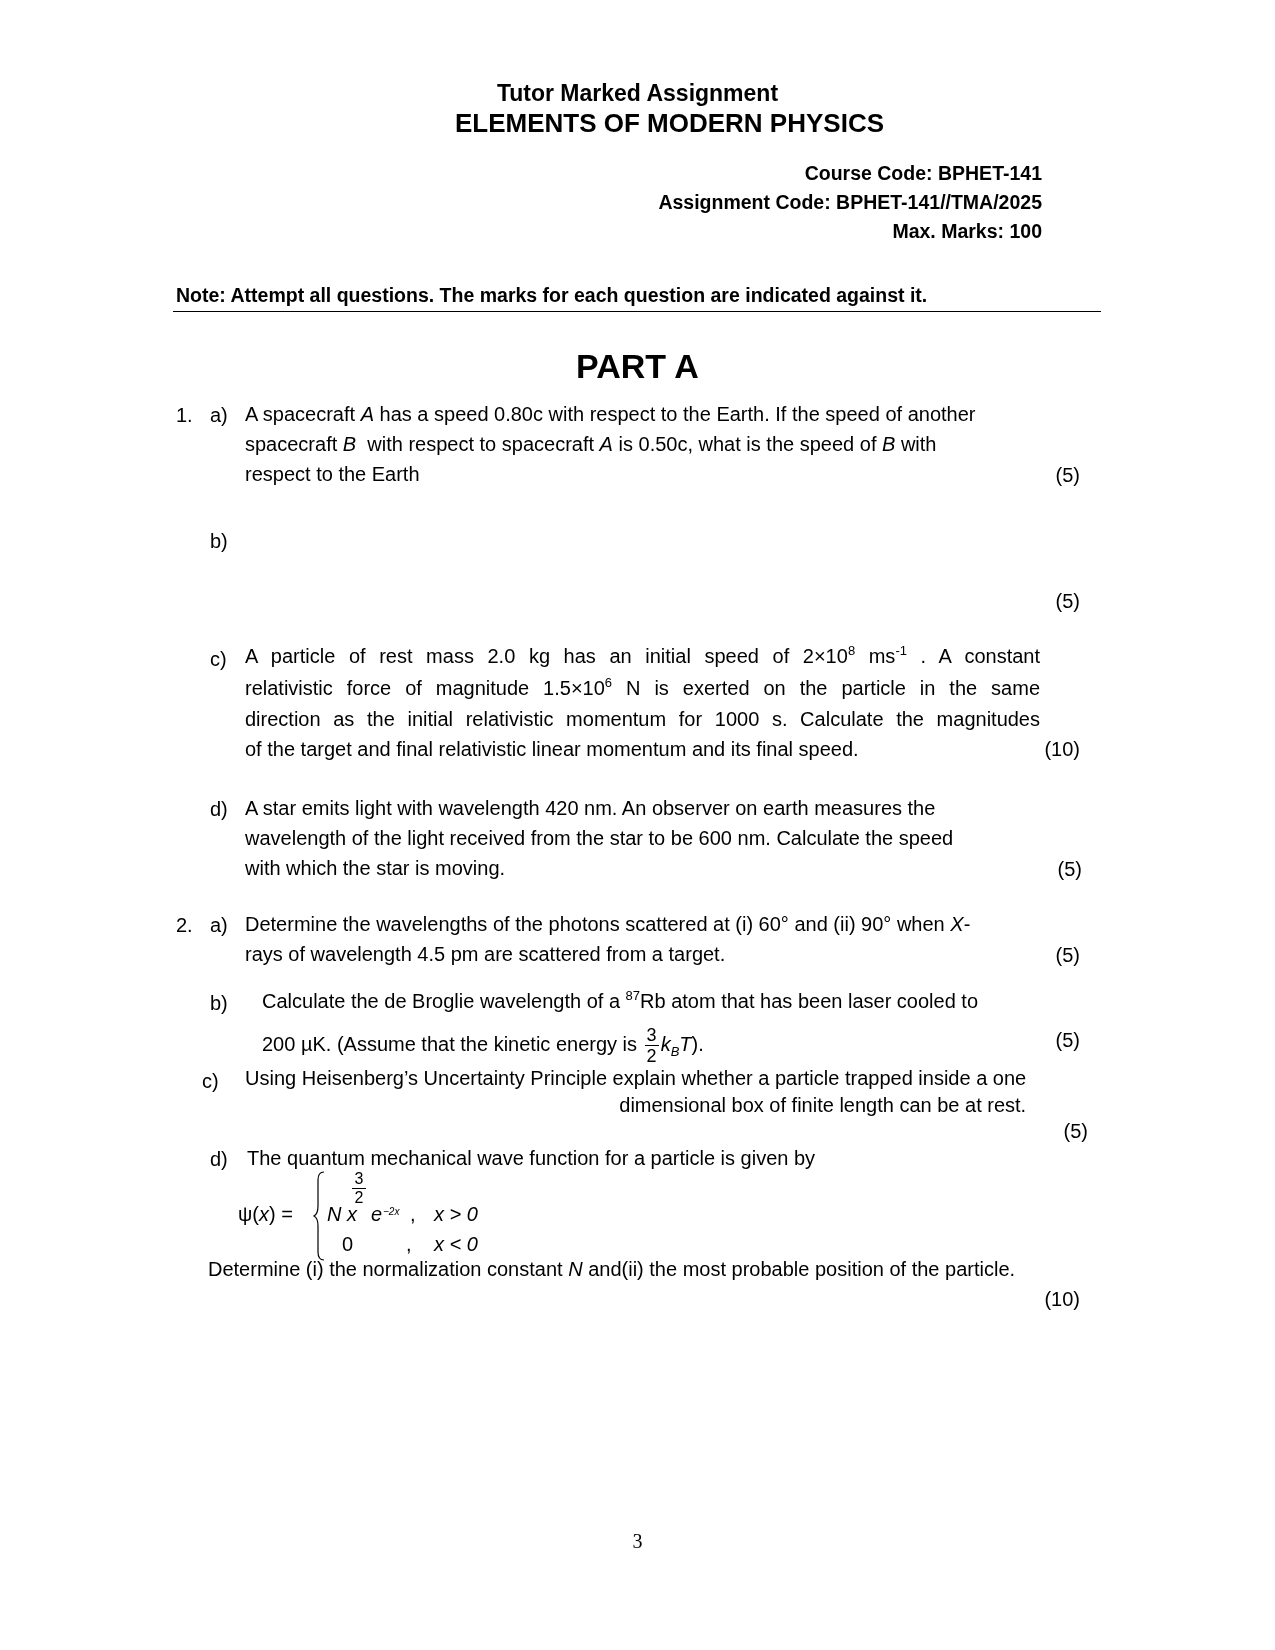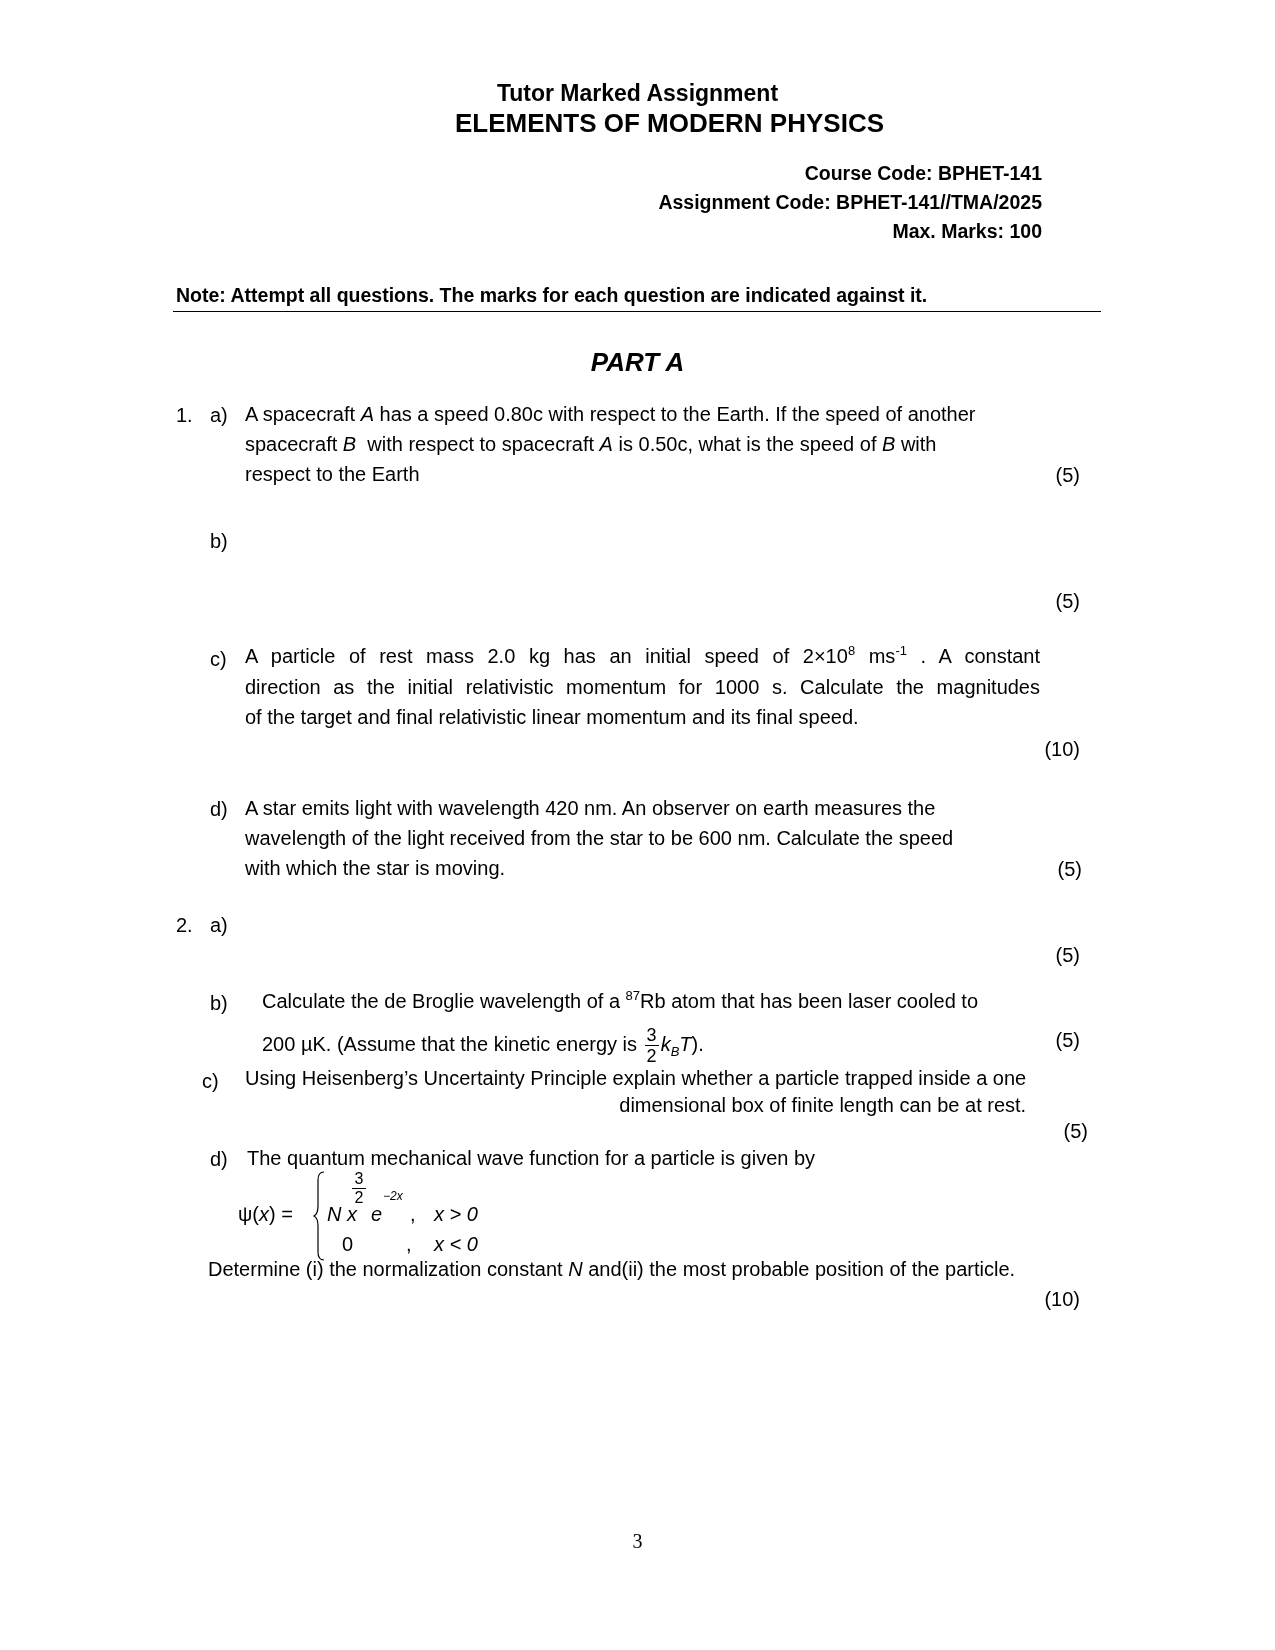--- a/index.html
+++ b/index.html
@@ -5,21 +5,21 @@
   html, body { margin: 0; padding: 0; background: #ffffff; }
   body { width: 1275px; height: 1650px; position: relative; color: #000; font-family: "Liberation Sans", sans-serif; }
   .page { position: absolute; left: 0; top: 0; width: 1275px; height: 1650px; }
   .abs { position: absolute; }
   .center { left: 0; width: 1275px; text-align: center; }
   .hdr1 { top: 80px; font-size: 23px; font-weight: bold; }
   .hdr2 { top: 108px; font-size: 26px; font-weight: bold; padding-left: 32px; }
   .meta { right: 233px; text-align: right; font-size: 19.5px; font-weight: bold; }
   .note { left: 176px; top: 284px; font-size: 19.5px; font-weight: bold; }
   .rule { left: 173px; top: 311px; width: 928px; height: 0; border-top: 1.3px solid #000; }
-  .part { top: 347px; font-size: 26px; font-weight: bold; font-style: italic; }
+  .part { top: 347px; font-size: 34px; font-weight: bold; }
   .txt { font-size: 20px; line-height: 30px; white-space: nowrap; }
   .just { white-space: nowrap; text-align: justify; text-align-last: justify; }
   .mark { font-size: 20px; text-align: right; }
   .qnum { font-size: 20px; }
   sup { font-size: 13px; line-height: 0; }
   sub { font-size: 13px; line-height: 0; }
   .frac { display: inline-block; vertical-align: middle; text-align: center; font-size: 18px; line-height: 20px; margin: 0 2px; }
   .frac .num { display: block; border-bottom: 1.2px solid #000; padding: 0 2px; }
   .frac .den { display: block; padding: 0 2px; }
   .it { font-style: italic; }
@@ -51,36 +51,41 @@
     <div>respect to the Earth</div>
   </div>
   <div class="abs mark" style="left:1000px; width:80px; top:464px;">(5)</div>
 
   <div class="abs qnum" style="left:210px; top:530px;">b)</div>
   <div class="abs mark" style="left:1000px; width:80px; top:590px;">(5)</div>
 
   <div class="abs qnum" style="left:210px; top:648px;">c)</div>
   <div class="abs txt" style="left:245px; top:640px; width:795px;">
     <div class="just" style="line-height:32px;"><span>A particle of rest mass 2.0 kg has an initial speed of 2×10</span><sup>8</sup><span> ms</span><sup>-1</sup><span> . A constant</span></div>
+    <div class="just" style="line-height:32px;"><span>relativistic force of magnitude 1.5×10</span><sup>6</sup><span> N is exerted on the particle in the same</span></div>
     <div class="just" style="line-height:30px;">direction as the initial relativistic momentum for 1000 s. Calculate the magnitudes</div>
     <div style="line-height:30px;">of the target  and final relativistic linear momentum  and its final speed.</div>
   </div>
   <div class="abs mark" style="left:1000px; width:80px; top:738px;">(10)</div>
 
   <div class="abs qnum" style="left:210px; top:798px;">d)</div>
   <div class="abs txt" style="left:245px; top:793px;">
     <div>A star emits light with wavelength 420 nm. An observer on earth measures the</div>
     <div>wavelength of the light received from the star to be 600 nm. Calculate the speed</div>
     <div>with which the star is moving.</div>
   </div>
   <div class="abs mark" style="left:1002px; width:80px; top:858px;">(5)</div>
 
   <div class="abs qnum" style="left:176px; top:914px;">2.</div>
 
   <div class="abs qnum" style="left:210px; top:914px;">a)</div>
+  <div class="abs txt" style="left:245px; top:909px;">
+    <div>Determine the wavelengths of the photons scattered at (i) 60° and (ii) 90° when <span class="it">X</span>-</div>
+    <div>rays of wavelength 4.5 pm are scattered from a target.</div>
+  </div>
   <div class="abs mark" style="left:1000px; width:80px; top:944px;">(5)</div>
 
   <div class="abs qnum" style="left:210px; top:992px;">b)</div>
   <div class="abs txt" style="left:262px; top:986px;">
     <div><span>Calculate the de Broglie wavelength of a </span><sup>87</sup><span>Rb atom that has been laser cooled to</span></div>
     <div style="margin-top:6px; line-height:44px;">
       <span>200 µK. (Assume that the kinetic energy is </span><span class="frac"><span class="num">3</span><span class="den">2</span></span><span class="it">k</span><sub class="it">B</sub><span class="it">T</span><span>).</span>
     </div>
   </div>
   <div class="abs mark" style="left:1000px; width:80px; top:1029px;">(5)</div>
@@ -102,21 +107,21 @@
     </svg>
 
     <div class="abs" style="left:89px; top:33px; white-space:nowrap;">
       <span class="it">N x</span>
     </div>
     <div class="abs" style="left:114px; top:0px; width:14px; text-align:center; font-size:16px; line-height:18px;">
       <div style="border-bottom:1.2px solid #000;">3</div>
       <div>2</div>
     </div>
     <div class="abs it" style="left:133px; top:33px;">e</div>
-    <div class="abs it" style="left:145px; top:19px; font-size:12px;text-align:center;">−2x</div>
+    <div class="abs it" style="left:145px; top:36px; font-size:10px;text-align:center;">−2x</div>
     <div class="abs" style="left:172px; top:33px;">,</div>
     <div class="abs it" style="left:196px; top:33px;">x &gt; 0</div>
 
     <div class="abs" style="left:104px; top:63px;">0</div>
     <div class="abs" style="left:168px; top:63px;">,</div>
     <div class="abs it" style="left:196px; top:63px;">x &lt; 0</div>
   </div>
 
   <div class="abs txt" style="left:208px; top:1254px;">Determine (i) the normalization constant <span class="it">N</span> and(ii) the most probable position of the particle.</div>
   <div class="abs mark" style="left:1000px; width:80px; top:1288px;">(10)</div>

